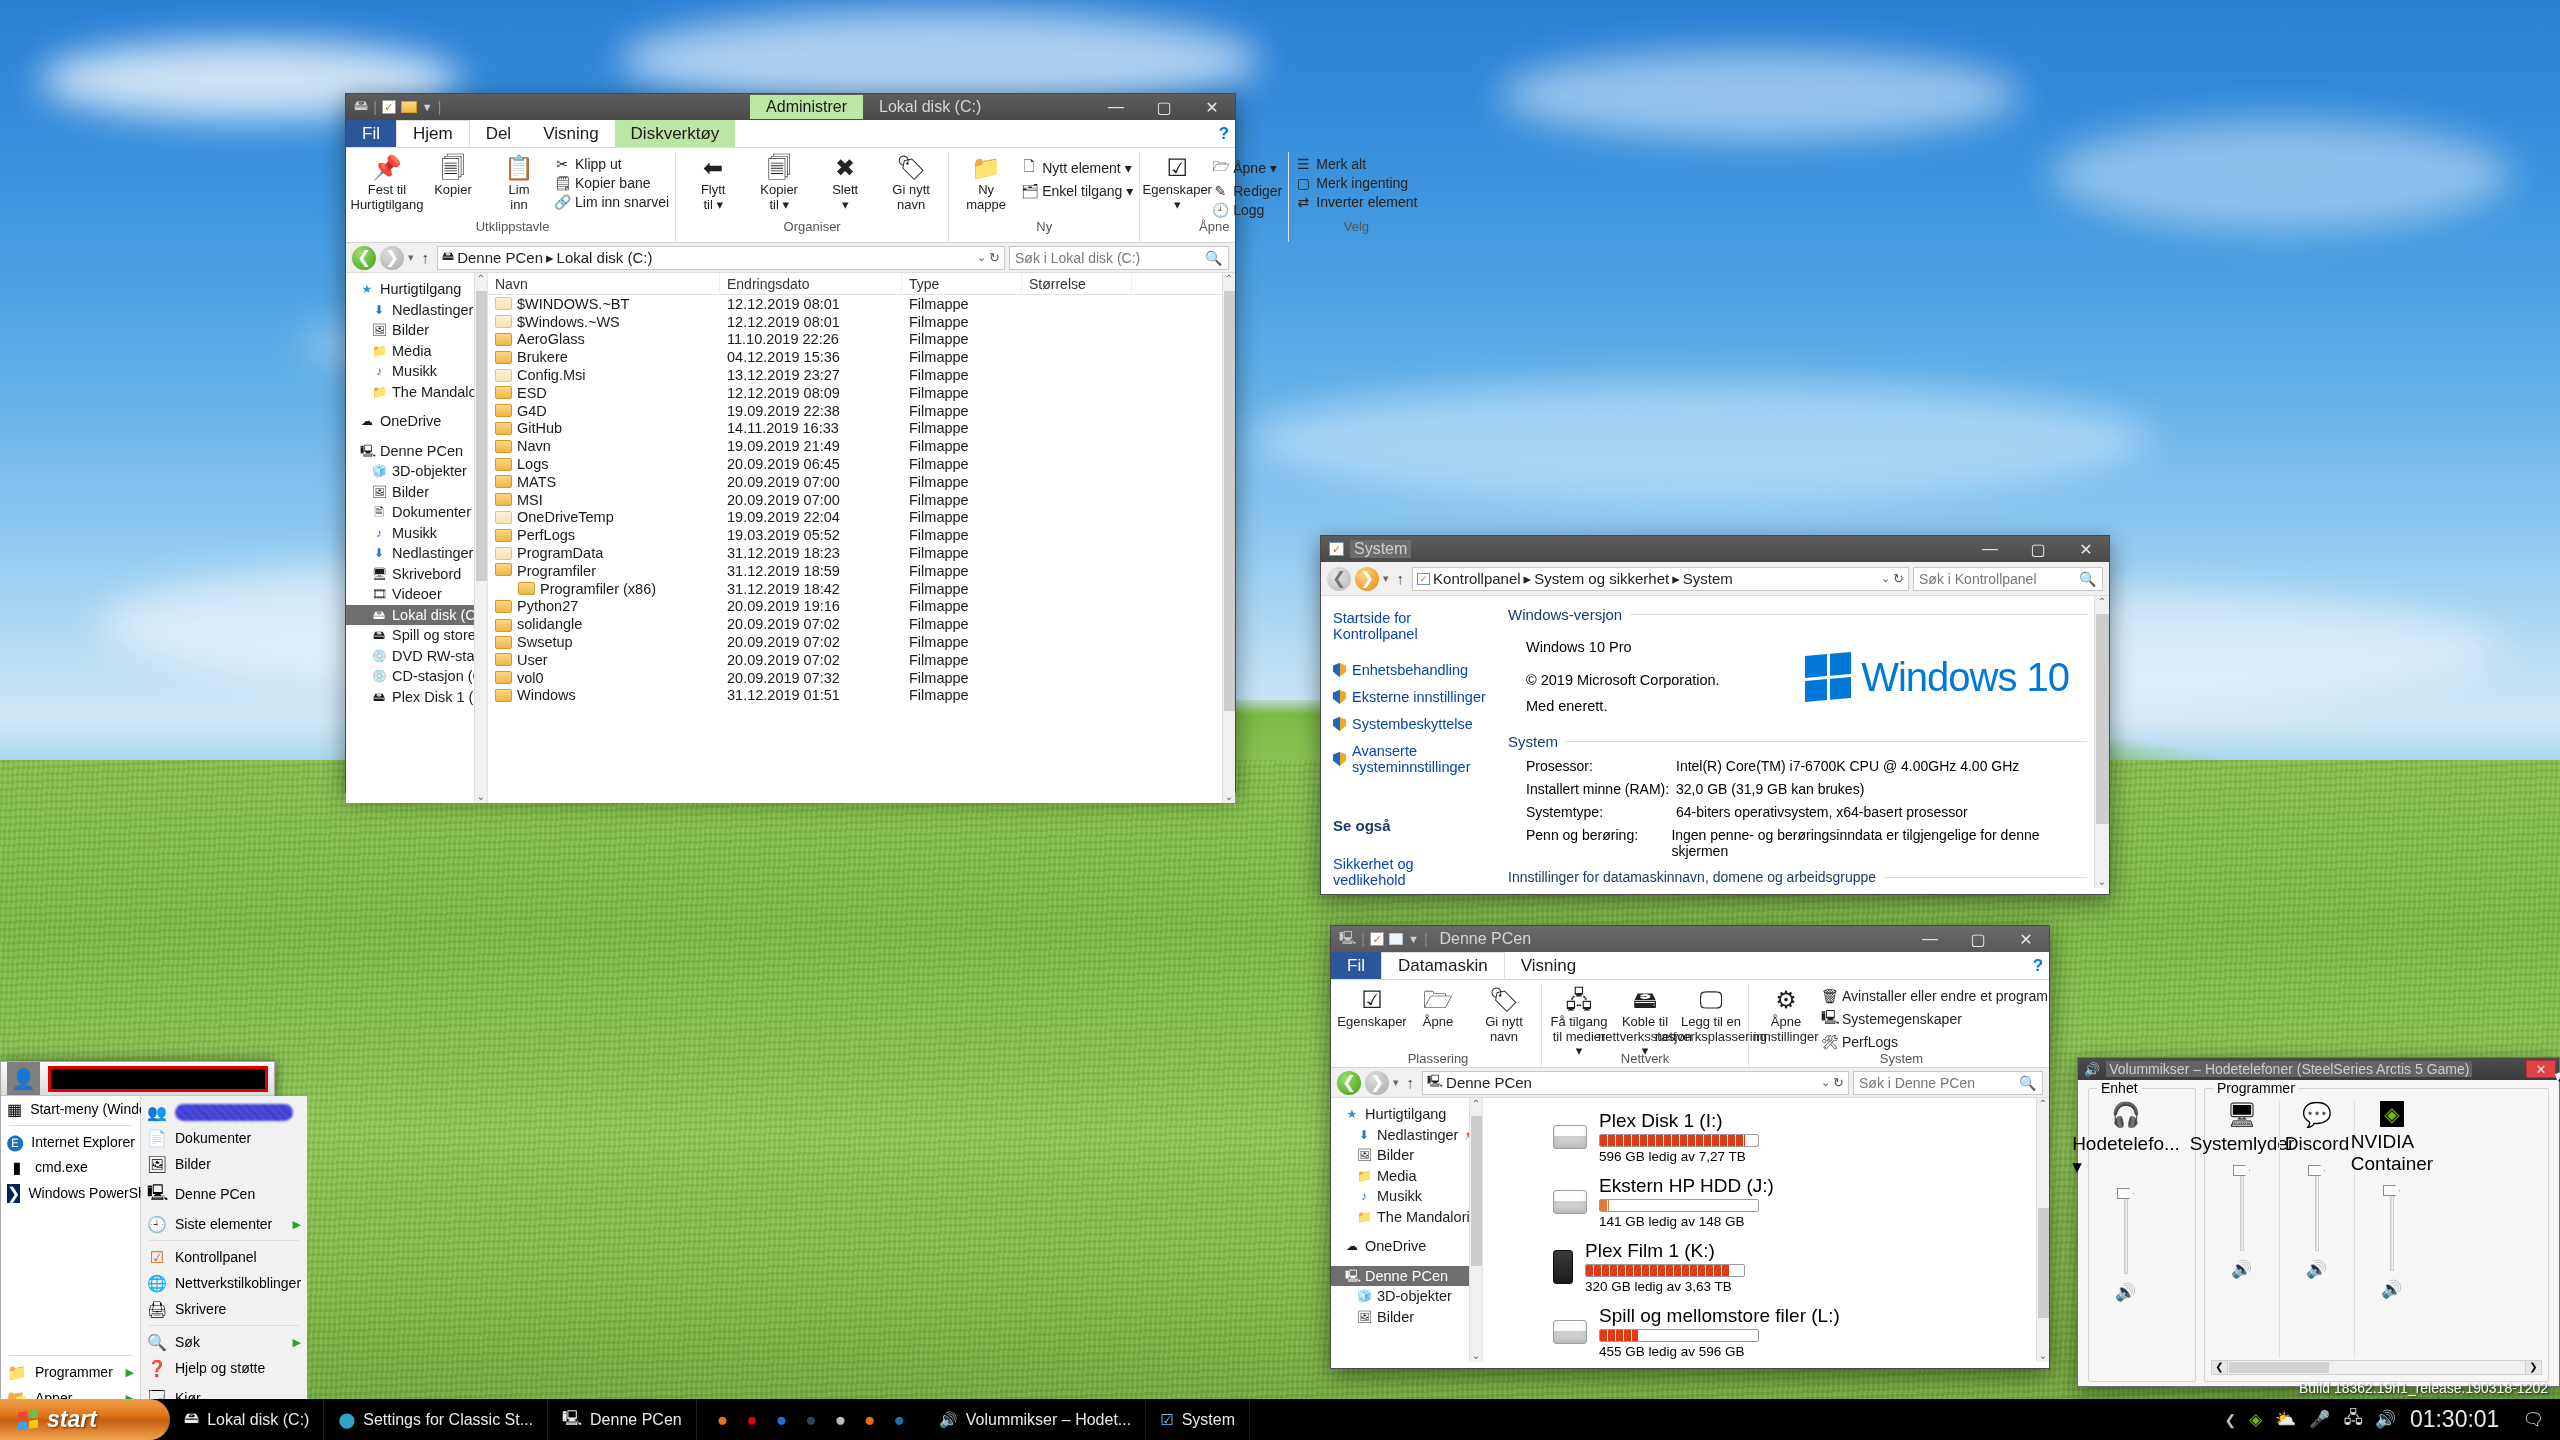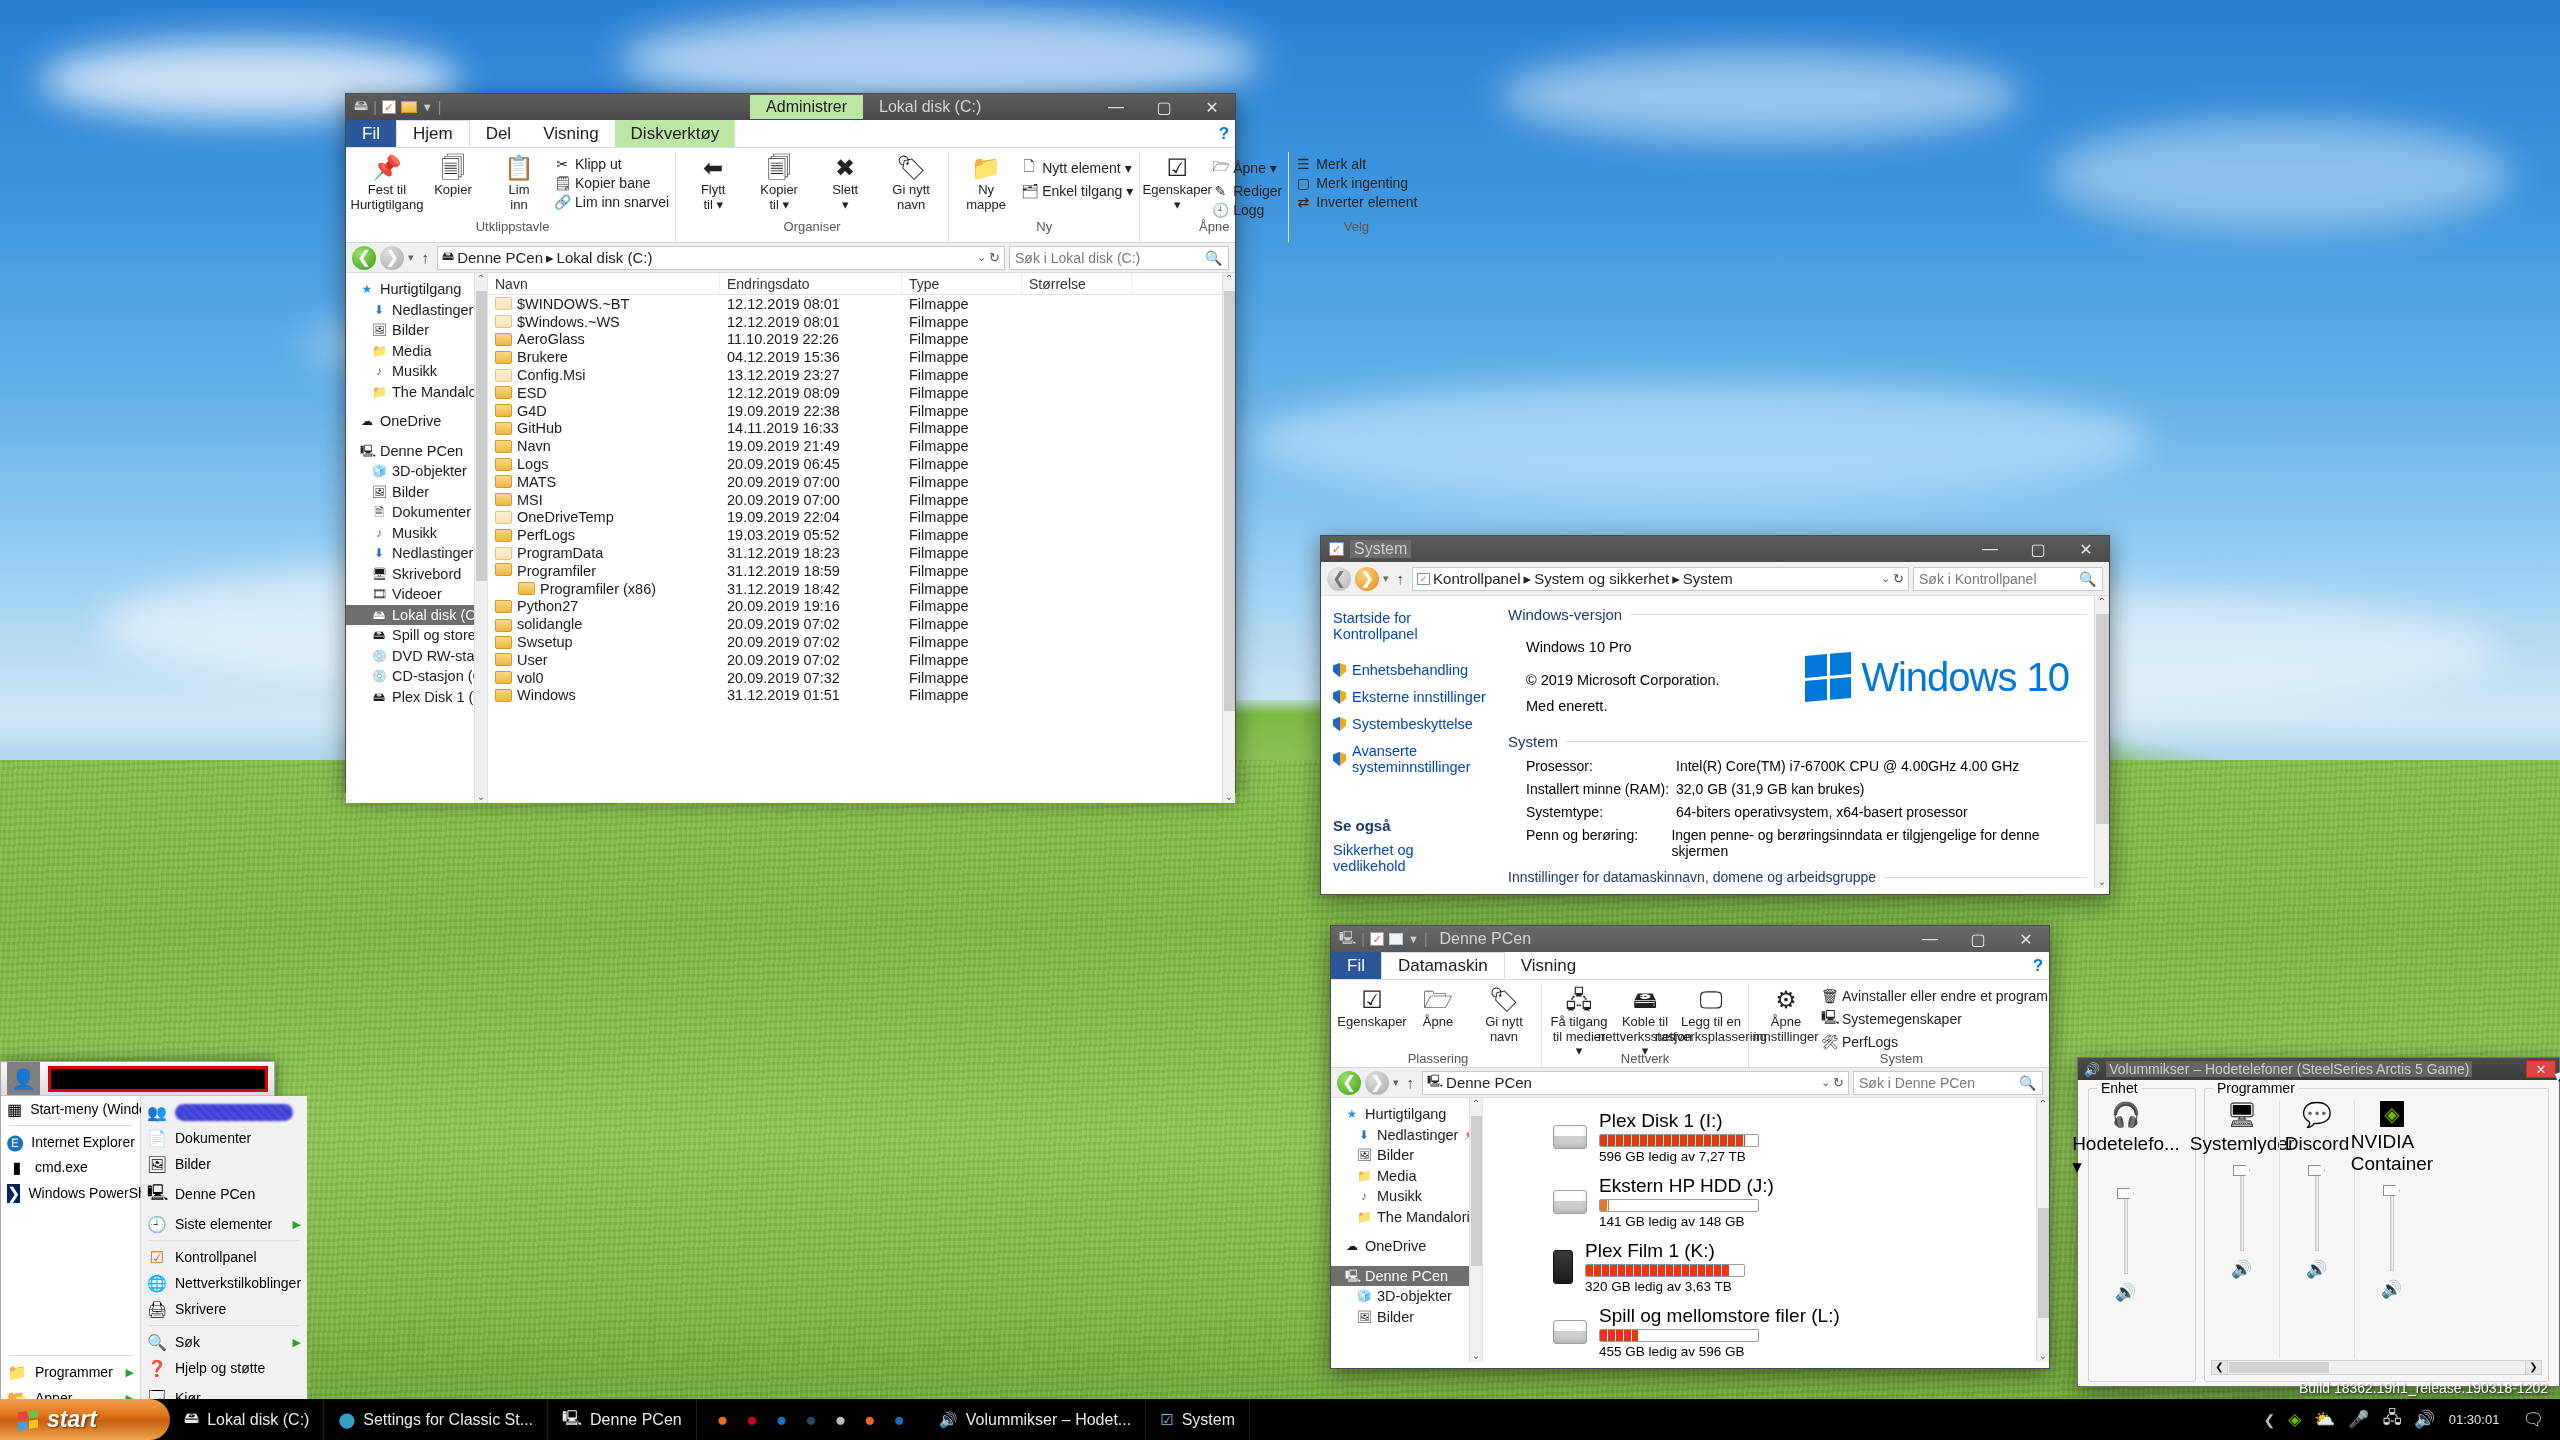--- a/index.html
+++ b/index.html
@@ -763,21 +763,21 @@
           <div class="cp-link">
             <span class="shield"></span>
             <span>Systembeskyttelse</span>
           </div>
           <div class="cp-link">
             <span class="shield"></span>
             <span>Avanserte systeminnstillinger</span>
           </div>
         </div>
       <div style="margin-top:42px;font-size:15px;color:#1b3a6b;font-weight:bold;">Se også</div>
-      <div id="sys-seealso" style="margin-top:8px;">
+      <div id="sys-seealso" style="margin-top:22px;">
           <div class="cp-link">Sikkerhet og vedlikehold</div>
         </div>
     </div>
     <div style="flex:1;padding:10px 22px 0 12px;position:relative;overflow:hidden;">
       <div style="display:flex;align-items:center;gap:8px;">
         <span style="font-size:15px;color:#1b3a6b;">Windows-versjon</span>
         <span style="flex:1;height:1px;background:#dcdcdc;"></span>
       </div>
       <div style="display:flex;margin-top:12px;">
         <div style="flex:1;padding-left:18px;font-size:14.5px;line-height:1.75;">
@@ -1258,16 +1258,16 @@
         <span>System</span>
       </div>
     </div>
   <div class="tray">
     <span style="color:#bdbdbd;font-size:14px;">❮</span>
     <span style="color:#76b900;">◈</span>
     <span style="color:#e0e0e0;">⛅</span>
     <span>🎤</span>
     <span>🖧</span>
     <span>🔊</span>
-    <span style="font-size:13px;">01:30:01</span>
+    <span style="font-size:23px;">01:30:01</span>
     <span style="margin-left:10px;">🗨</span>
   </div>
 </div>
 
 </body></html>

